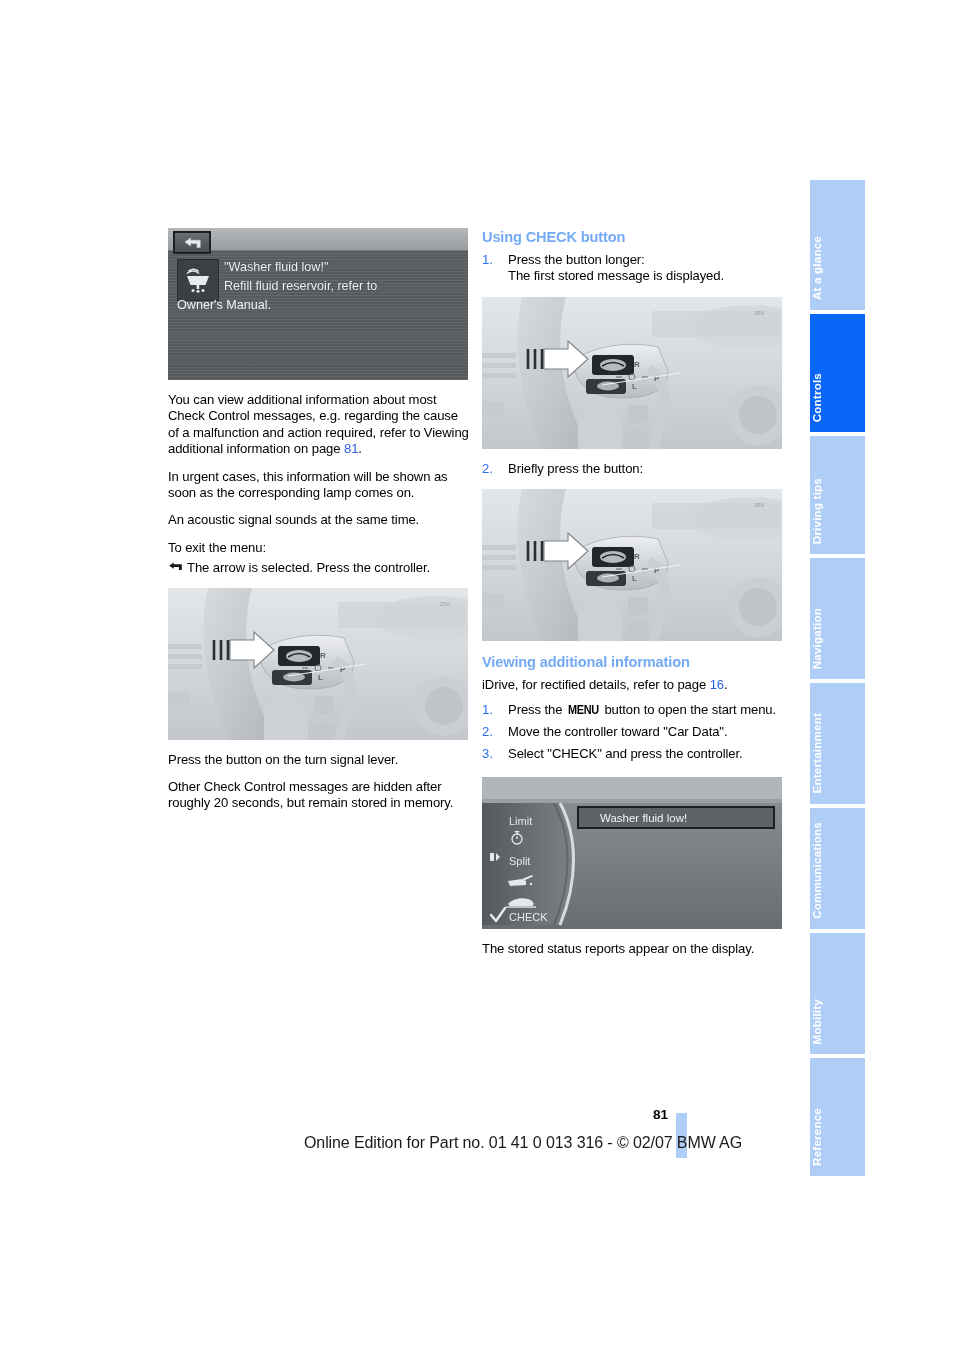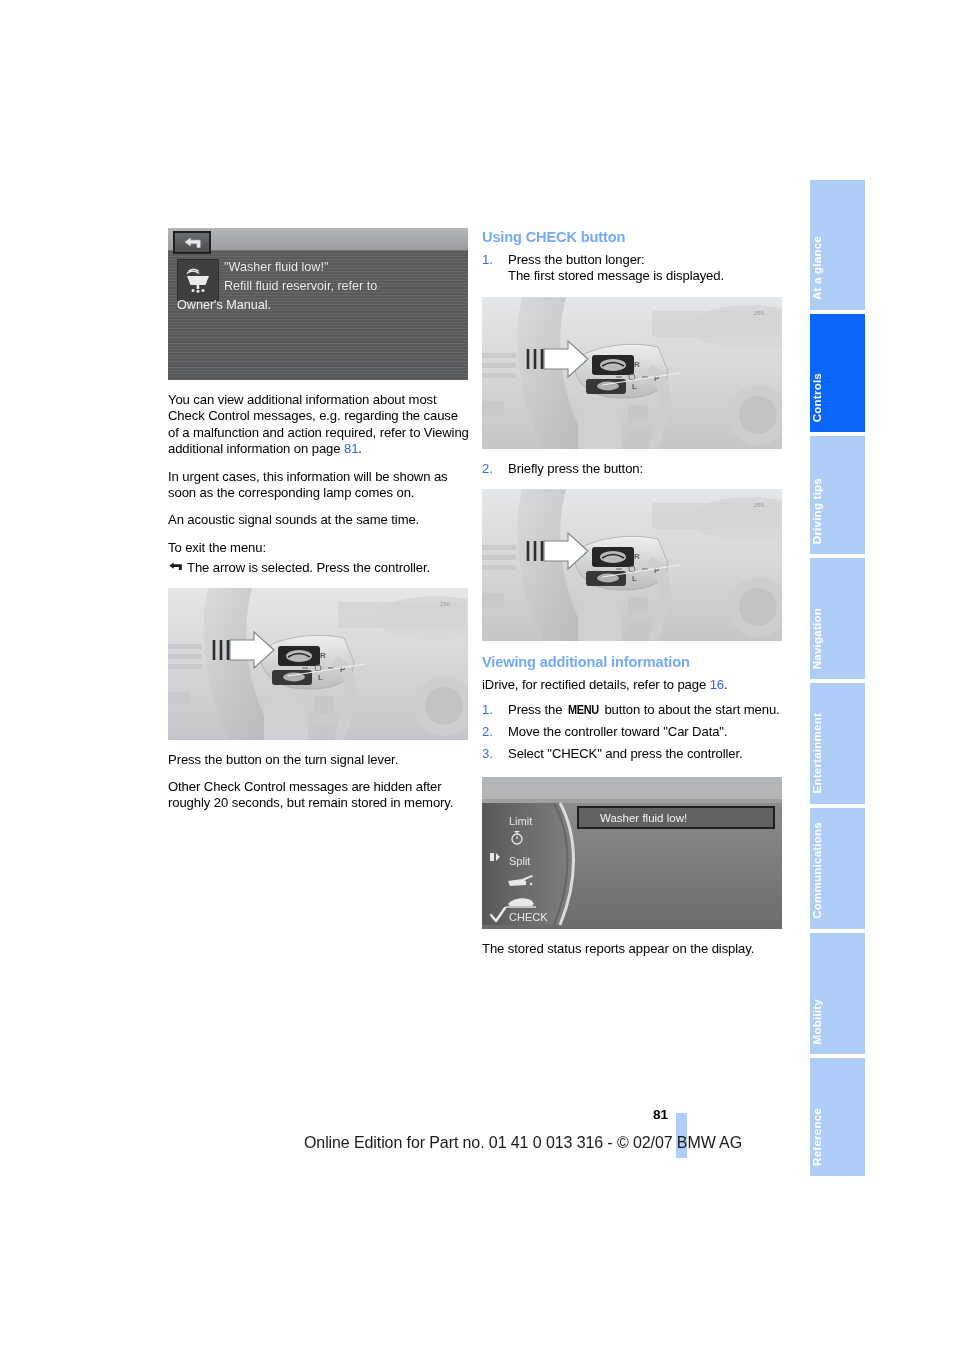--- a/index.html
+++ b/index.html
@@ -491,21 +491,21 @@
 
     </div>
 
     <h3 class="subhead">Viewing additional information</h3>
 
     <p class="body tight"><span>iDrive, for rectified details, refer to page </span><span class="pagelink">16</span><span>.</span></p>
 
     <ol class="steps" style="margin-top:8px">
       <li>
         <span class="num">1.</span>
-        <span>Press the </span><span class="menu-key">MENU</span><span> button to about the start menu.</span>
+        <span>Press the </span><span class="menu-key">MENU</span><span> button to open the start menu.</span>
       </li>
       <li style="margin-top:6px">
         <span class="num">2.</span>
         <span>Move the controller toward "Car Data".</span>
       </li>
       <li style="margin-top:6px">
         <span class="num">3.</span>
         <span>Select "CHECK" and press the controller.</span>
       </li>
     </ol>

